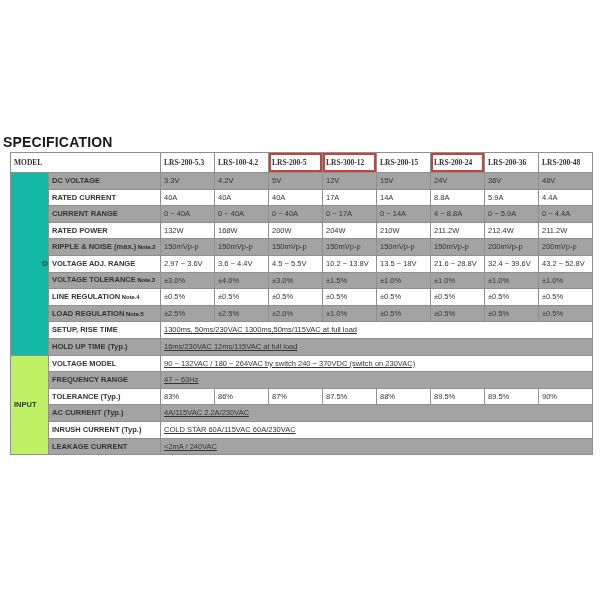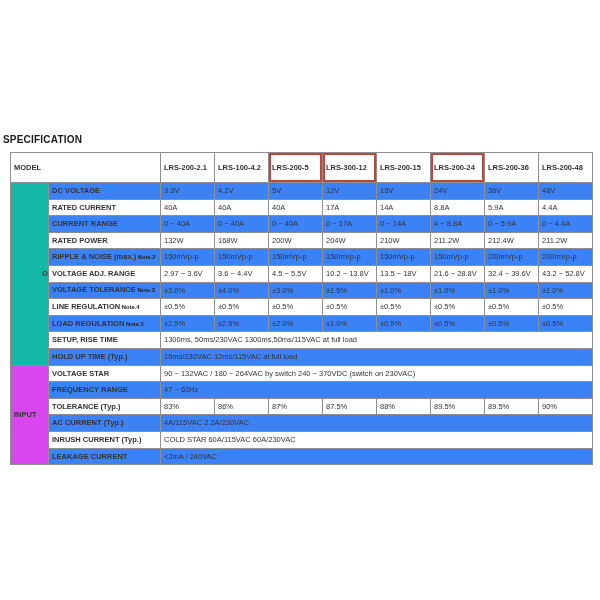--- a/index.html
+++ b/index.html
@@ -2,45 +2,45 @@
 <html><head>
 <meta charset="utf-8">
 <style>
   html,body{margin:0;padding:0;background:#fff;}
   .page{
     position:relative;width:600px;height:600px;background:#ffffff;overflow:hidden;
     font-family:"Liberation Sans","DejaVu Sans",sans-serif;color:#333;
   }
   .heading{
     position:absolute;left:3px;top:134px;margin:0;
-    font-size:10px;font-weight:bold;color:#1a1a1a;letter-spacing:.2px;
+    font-size:14px;font-weight:bold;color:#1a1a1a;letter-spacing:.2px;
   }
   table.spec{
     position:absolute;left:10px;top:152px;width:582px;
     border-collapse:collapse;table-layout:fixed;
   }
   table.spec th,table.spec td{
     border:1px solid #8f8f8f;
     font-size:7.5px;line-height:1;
     padding:0 0 0 3px;
     overflow:hidden;white-space:nowrap;
     color:#333;text-align:left;vertical-align:middle;
   }
-  thead tr{height:30px;}
+  thead tr{height:20px;font-family:Liberation Serif, serif;}
   tbody tr{height:16.6px;}
-  tbody tr.shade td{background:#3b82f6;}
+  tbody tr.shade td{background:#a3a3a3;}
   th.model-label, th.model{font-weight:bold;color:#222;background:#fff;}
   th.model.hl{box-shadow:inset 0 0 0 2px #c0453c;}
   td.section{
-    text-align:center;padding:0;font-weight:bold;font-size:8px;color:#222;background:#d946ef;
+    text-align:center;padding:0;font-weight:bold;font-size:8px;color:#222;background:#bef264;
   }
   tbody tr.shade td.section{background:#14b8a6;padding-left:31px;}
   td.label{font-weight:bold;color:#222;}
   td.label .note{font-size:5.8px;font-weight:bold;color:#222;}
-  td.span-cell{white-space:pre;}
+  td.span-cell{white-space:pre;text-decoration:underline;}
 </style>
 </head>
 <body>
 
 <div class="page">
   <h1 class="heading">SPECIFICATION</h1>
   <table class="spec">
     <colgroup>
         <col style="width: 38px;">
         <col style="width: 112px;">
@@ -49,21 +49,21 @@
         <col style="width: 54px;">
         <col style="width: 54px;">
         <col style="width: 54px;">
         <col style="width: 54px;">
         <col style="width: 54px;">
         <col style="width: 54px;">
       </colgroup>
     <thead>
       <tr>
         <th class="model-label" colspan="2">MODEL</th>
-      <th class="model">LRS-200-2.1</th>
+      <th class="model">LRS-200-5.3</th>
           <th class="model">LRS-100-4.2</th>
           <th class="model hl">LRS-200-5</th>
           <th class="model hl">LRS-300-12</th>
           <th class="model">LRS-200-15</th>
           <th class="model hl">LRS-200-24</th>
           <th class="model">LRS-200-36</th>
           <th class="model">LRS-200-48</th>
         </tr>
     </thead>
     <tbody>
@@ -170,21 +170,21 @@
         <tr>
           <td class="label">SETUP, RISE TIME</td>
           <td class="span-cell" colspan="8">1300ms, 50ms/230VAC        1300ms,50ms/115VAC  at full load</td>
         </tr>
         <tr class="shade">
           <td class="label">HOLD UP TIME (Typ.)</td>
           <td class="span-cell" colspan="8">16ms/230VAC      12ms/115VAC at full load</td>
         </tr>
         <tr>
           <td class="section" rowspan="6">INPUT</td>
-          <td class="label">VOLTAGE STAR</td>
+          <td class="label">VOLTAGE MODEL</td>
           <td class="span-cell" colspan="8">90 ~ 132VAC / 180 ~ 264VAC by switch        240 ~ 370VDC    (switch on 230VAC)</td>
         </tr>
         <tr class="shade">
           <td class="label">FREQUENCY RANGE</td>
           <td class="span-cell" colspan="8">47 ~ 63Hz</td>
         </tr>
         <tr>
           <td class="label">TOLERANCE (Typ.)</td>
           <td>83%</td>
           <td>86%</td>

